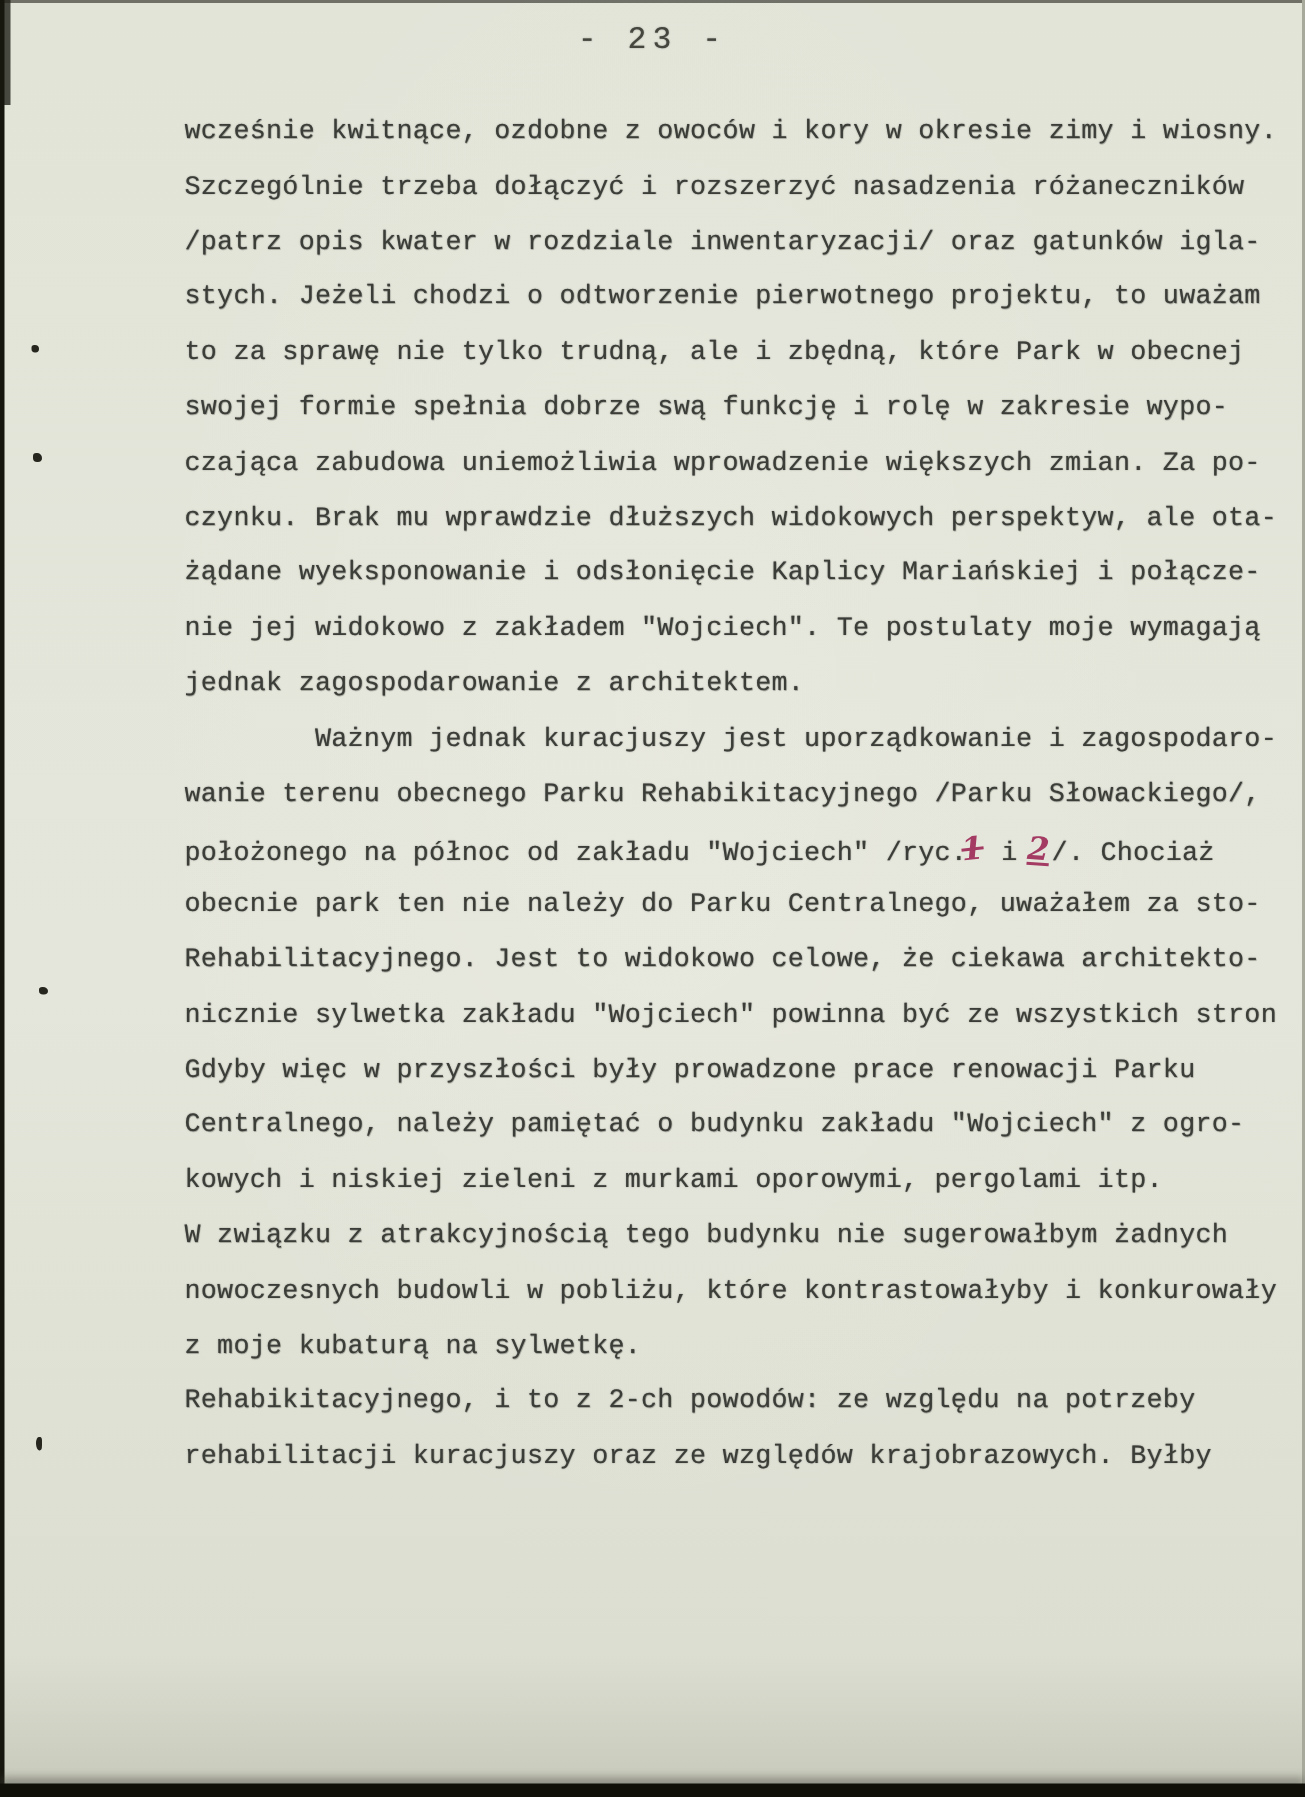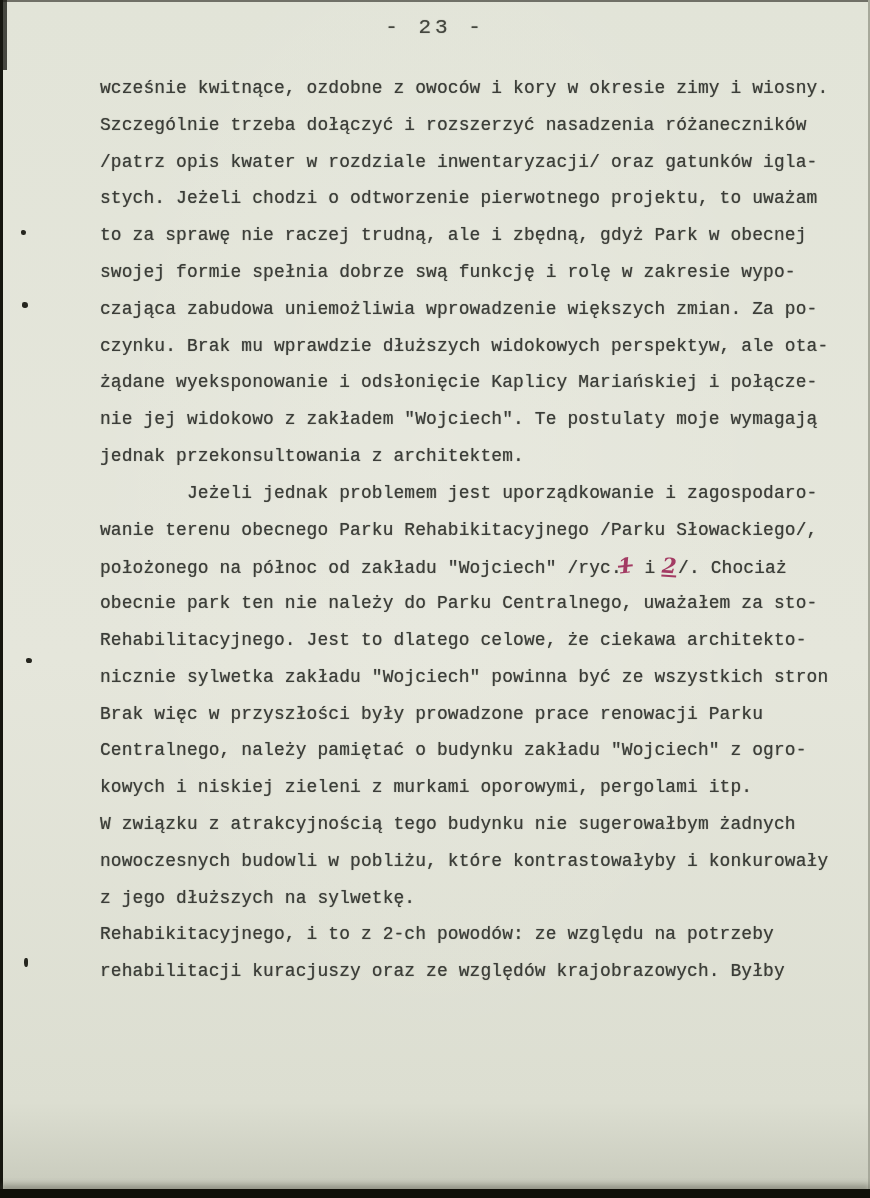--- a/index.html
+++ b/index.html
@@ -30,21 +30,21 @@
 
   .page-number {
     position: absolute; top: 16px; left: 0; width: 100%;
     text-align: center;
     font-size: 21px; letter-spacing: 4px;
     color: #45473f;
     text-shadow: 0 0 1px rgba(55,57,50,0.6);
   }
 
   .text-block {
-    position: absolute; left: 100px; top: 70px; width: 740px;
+    position: absolute; left: 123px; top: 70px; width: 740px;
     font-size: 17.8px;
     line-height: 36.8px;
     text-shadow: 0 0 1px rgba(52,54,48,0.55), 0.4px 0.4px 0 rgba(52,54,48,0.25);
     letter-spacing: 0.2px;
   }
   .line { white-space: pre; height: 36.8px; }
 
   .hand-fig {
     font-family: "DejaVu Serif", serif;
     font-style: italic;
@@ -63,39 +63,39 @@
 
 <div class="page">
 
   <div class="page-number">- 23 -</div>
 
   <div class="text-block">
       <div class="line">wcześnie kwitnące, ozdobne z owoców i kory w okresie zimy i wiosny.</div>
       <div class="line">Szczególnie trzeba dołączyć i rozszerzyć nasadzenia różaneczników</div>
       <div class="line">/patrz opis kwater w rozdziale inwentaryzacji/ oraz gatunków igla-</div>
       <div class="line">stych. Jeżeli chodzi o odtworzenie pierwotnego projektu, to uważam</div>
-      <div class="line">to za sprawę nie raczej trudną, ale i zbędną, gdyż Park w obecnej</div>
+      <div class="line">to za sprawę nie tylko trudną, ale i zbędną, które Park w obecnej</div>
       <div class="line">swojej formie spełnia dobrze swą funkcję i rolę w zakresie wypo-</div>
       <div class="line">czająca zabudowa uniemożliwia wprowadzenie większych zmian. Za po-</div>
       <div class="line">czynku. Brak mu wprawdzie dłuższych widokowych perspektyw, ale ota-</div>
       <div class="line">żądane wyeksponowanie i odsłonięcie Kaplicy Mariańskiej i połącze-</div>
       <div class="line">nie jej widokowo z zakładem "Wojciech". Te postulaty moje wymagają</div>
-      <div class="line">jednak przekonsultowania z architektem.</div>
-      <div class="line">        Jeżeli jednak problemem jest uporządkowanie i zagospodaro-</div>
+      <div class="line">jednak zagospodarowanie z architektem.</div>
+      <div class="line">        Ważnym jednak kuracjuszy jest uporządkowanie i zagospodaro-</div>
       <div class="line">wanie terenu obecnego Parku Rehabikitacyjnego /Parku Słowackiego/,</div>
       <div class="line"><span>położonego na północ od zakładu "Wojciech" /ryc.</span><span class="hand-fig hand-strike">1</span><span> i </span><span class="hand-fig hand-underline">2</span><span>/. Chociaż</span></div>
       <div class="line">obecnie park ten nie należy do Parku Centralnego, uważałem za sto-</div>
-      <div class="line">Rehabilitacyjnego. Jest to dlatego celowe, że ciekawa architekto-</div>
+      <div class="line">Rehabilitacyjnego. Jest to widokowo celowe, że ciekawa architekto-</div>
       <div class="line">nicznie sylwetka zakładu "Wojciech" powinna być ze wszystkich stron</div>
-      <div class="line">Brak więc w przyszłości były prowadzone prace renowacji Parku</div>
+      <div class="line">Gdyby więc w przyszłości były prowadzone prace renowacji Parku</div>
       <div class="line">Centralnego, należy pamiętać o budynku zakładu "Wojciech" z ogro-</div>
       <div class="line">kowych i niskiej zieleni z murkami oporowymi, pergolami itp.</div>
       <div class="line">W związku z atrakcyjnością tego budynku nie sugerowałbym żadnych</div>
       <div class="line">nowoczesnych budowli w pobliżu, które kontrastowałyby i konkurowały</div>
-      <div class="line">z jego dłuższych na sylwetkę.</div>
+      <div class="line">z moje kubaturą na sylwetkę.</div>
       <div class="line">Rehabikitacyjnego, i to z 2-ch powodów: ze względu na potrzeby</div>
       <div class="line">rehabilitacji kuracjuszy oraz ze względów krajobrazowych. Byłby</div>
     </div>
 
   <div class="speck" style="left:21px; top:230px; width:5px; height:5px;"></div>
   <div class="speck" style="left:22px; top:302px; width:6px; height:6px;"></div>
   <div class="speck" style="left:26px; top:658px; width:6px; height:5px;"></div>
   <div class="speck" style="left:24px; top:958px; width:4px; height:9px; border-radius:60% 40% 50% 70%;"></div>
 
   <div class="edge-top"></div>

